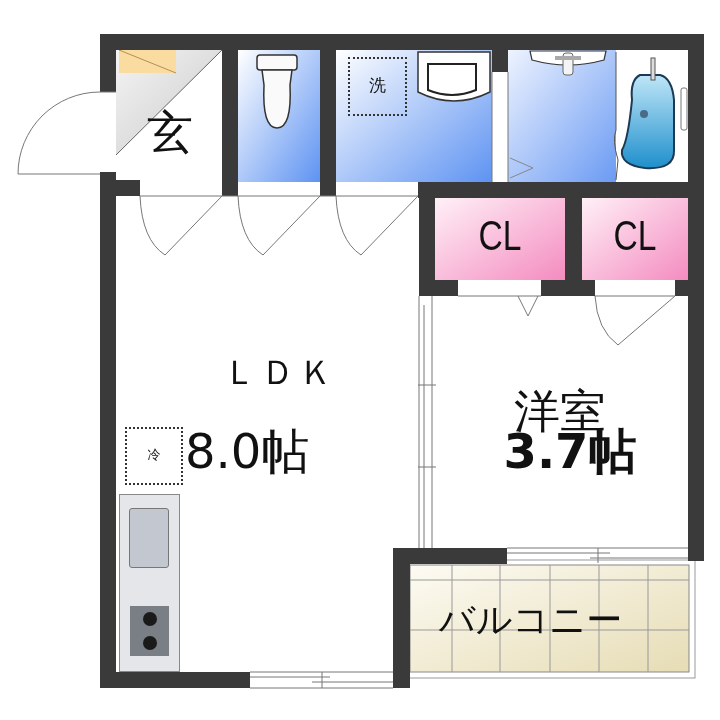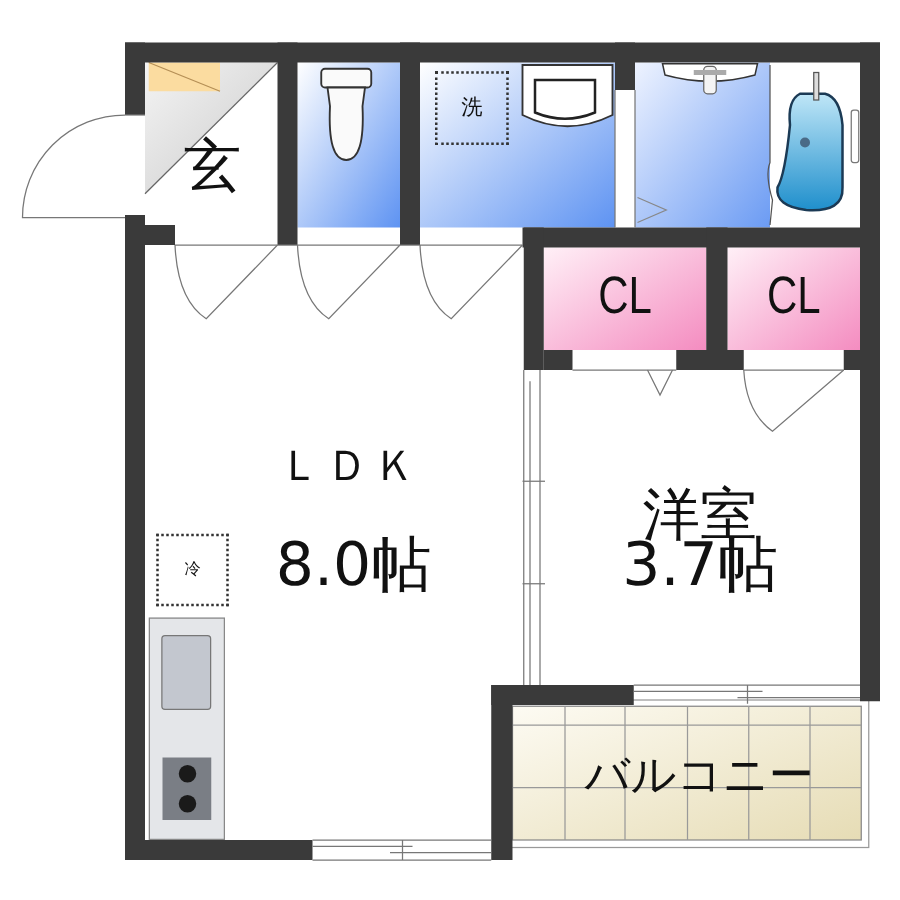--- a/index.html
+++ b/index.html
@@ -115,21 +115,21 @@
     <line x1="452" y1="565" x2="452" y2="672"></line>
     <line x1="500" y1="565" x2="500" y2="672"></line>
     <line x1="550" y1="565" x2="550" y2="672"></line>
     <line x1="599" y1="565" x2="599" y2="672"></line>
     <line x1="648" y1="565" x2="648" y2="672"></line>
     <line x1="410" y1="580" x2="689" y2="580"></line>
     <line x1="410" y1="630" x2="689" y2="630"></line>
   </g>
   <rect x="405" y="560" width="290" height="118" fill="none" stroke="#999" stroke-width="1"></rect>
 </svg>
-<div class="label" style="left:410px;top:596px;width:241px;font-size:36px;text-align:right;">バルコニー</div>
+<div class="label" style="left:410px;top:596px;width:241px;font-size:36px;">バルコニー</div>
 
 
 <div class="abs" style="left:119px;top:494px;width:61px;height:178px;background:#e4e6e9;border:1px solid #888;box-sizing:border-box;"></div>
 <div class="abs" style="left:129px;top:508px;width:40px;height:60px;background:#c3c7cf;border:1.5px solid #777;border-radius:3px;box-sizing:border-box;"></div>
 <div class="abs" style="left:130px;top:606px;width:39px;height:50px;background:#7a7e85;"></div>
 <div class="abs" style="left:143px;top:612px;width:14px;height:14px;border-radius:50%;background:#1a1a1a;"></div>
 <div class="abs" style="left:143px;top:636px;width:14px;height:14px;border-radius:50%;background:#1a1a1a;"></div>
 
 
 <div class="abs" style="left:125px;top:427px;width:58px;height:58px;border:2px dotted #333;box-sizing:border-box;"></div>
@@ -194,19 +194,19 @@
 
     <line x1="492" y1="72" x2="492" y2="182"></line>
     <line x1="508" y1="72" x2="508" y2="182"></line>
   </g>
 </svg>
 
 
 <div class="label" style="left:130px;top:102px;width:80px;font-size:46px;">玄</div>
 
 <div class="label" style="left:180px;top:350px;width:200px;font-size:34px;letter-spacing:4px;">ＬＤＫ</div>
-<div class="label" style="left:185px;top:420px;width:160px;font-size:48px;text-align:right;">8.0帖</div>
+<div class="label" style="left:185px;top:420px;width:160px;font-size:48px;text-align:left;">8.0帖</div>
 
 <div class="label" style="left:470px;top:381px;width:180px;font-size:46px;">洋室</div>
-<div class="label" style="left:470px;top:420px;width:180px;font-size:48px;">3.7帖</div>
+<div class="label" style="left:480px;top:420px;width:180px;font-size:48px;font-weight:bold;">3.7帖</div>
 
 
 
 
 </body></html>

